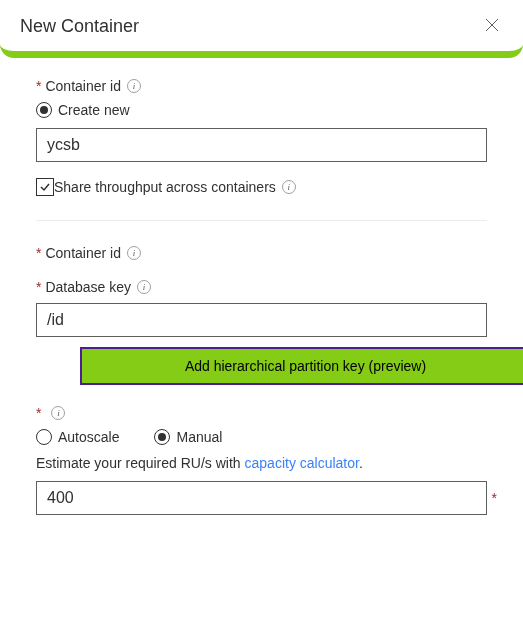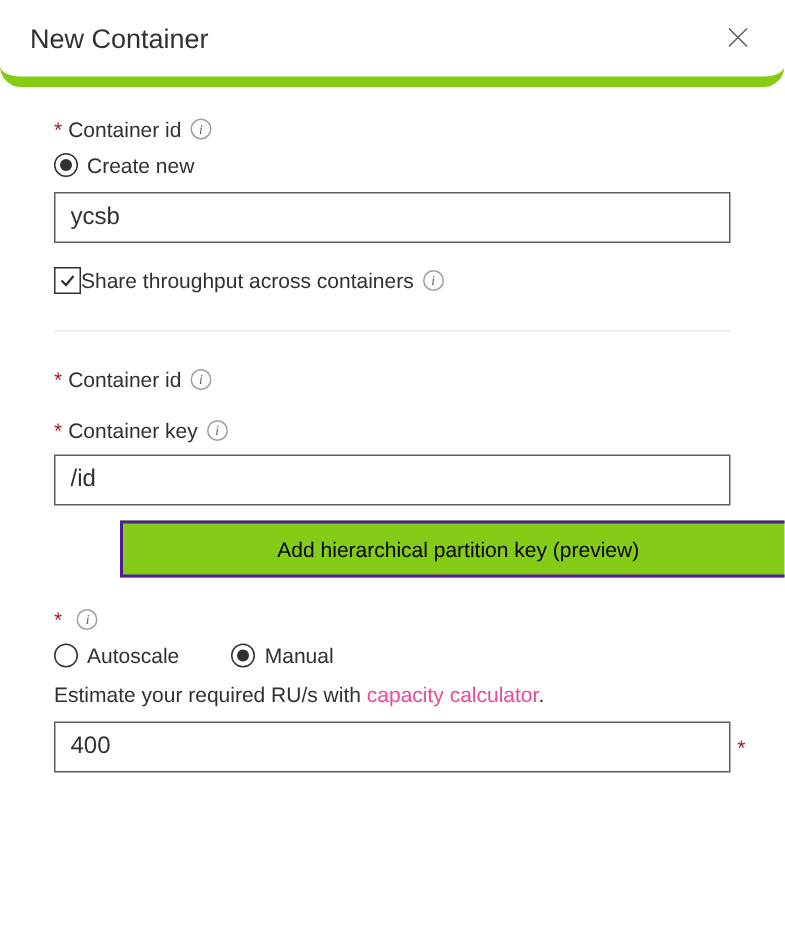--- a/index.html
+++ b/index.html
@@ -118,21 +118,21 @@
     cursor: pointer;
     margin-top: 10px;
     margin-left: 44px;
   }
   .sub-label { margin-top: 18px; }
   .throughput-label { margin-top: 20px; }
   .help-text {
     margin: 10px 0 10px 0;
     color: #323130;
   }
-  .help-text a { color: #ec4899; text-decoration: none; cursor: pointer; }
+  .help-text a { color: #3b82f6; text-decoration: none; cursor: pointer; }
   .ru-row { position: relative; }
   .ru-row .req-after {
     position: absolute;
     right: -10px;
     top: 50%;
     transform: translateY(-50%);
     color: #a4262c;
   }
 </style>
 </head>
@@ -179,21 +179,21 @@
     <div class="label">
       <span class="req">*</span>
       <span class="label-text">Container id</span>
       <span class="info-icon">i</span>
     </div>
   </div>
 
   <div class="field">
     <div class="label sub-label">
       <span class="req">*</span>
-      <span class="label-text">Container key</span>
+      <span class="label-text">Database key</span>
       <span class="info-icon">i</span>
     </div>
     <input type="text" class="text-input" value="/id" style="">
     <button class="btn-secondary">Add hierarchical partition key (preview)</button>
   </div>
 
   <div class="field">
     <div class="label throughput-label">
       <span class="req">*</span>
       <span class="info-icon">i</span>

